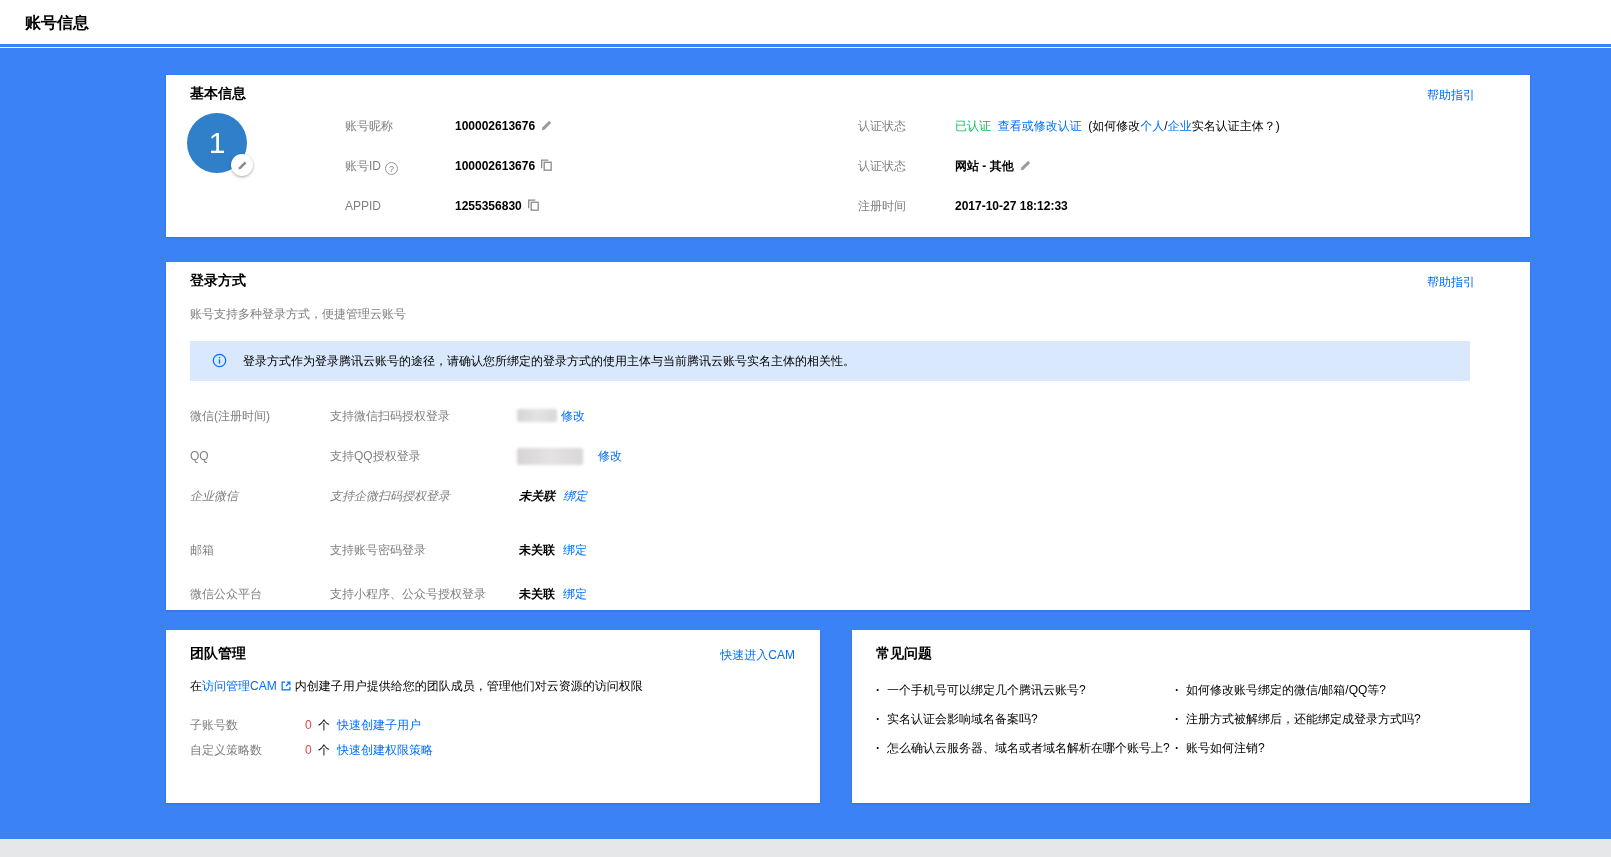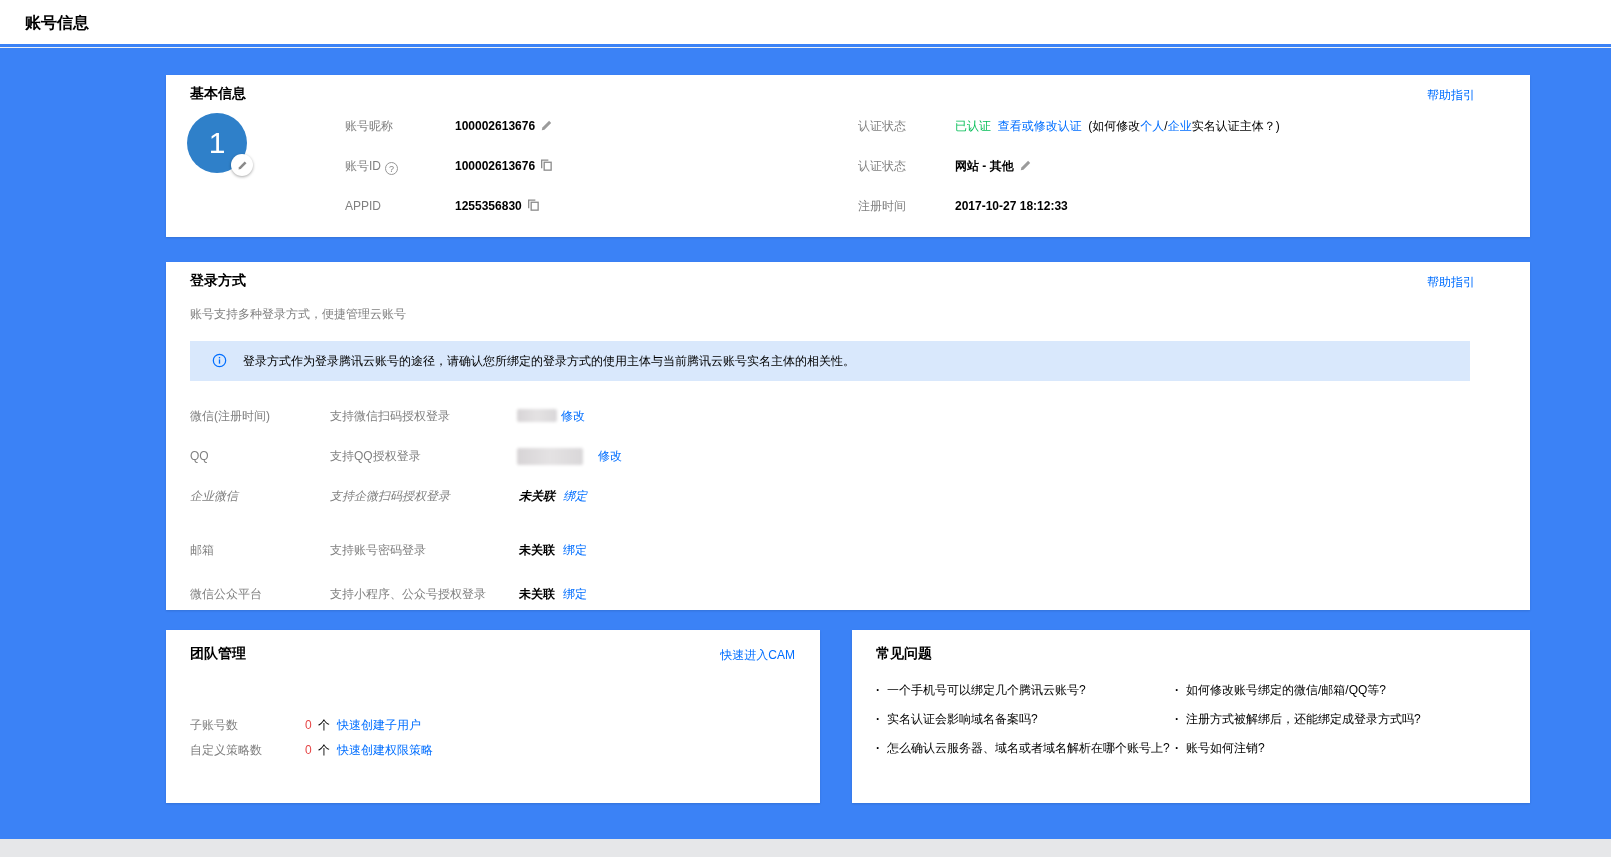--- a/index.html
+++ b/index.html
@@ -201,20 +201,27 @@
         <span class="c1">微信公众平台</span>
         <span class="c2">支持小程序、公众号授权登录</span>
         <span class="c3">未关联</span>
         <span class="link act-b">绑定</span>
       </div>
     </div>
 
     <div class="card" id="card-team">
       <div class="card-title" style="top:15px;">团队管理</div>
       <div id="cam-quick">快速进入CAM</div>
+      <div id="team-desc">
+        <span>在</span><span class="link">访问管理CAM</span><span class="ext-ic"><svg width="12" height="12" viewBox="0 0 14 14">
+              <path d="M6 2.5H2.5v9h9V8" fill="none" stroke="#006eff" stroke-width="1.4"></path>
+              <path d="M8 2.5h3.5V6" fill="none" stroke="#006eff" stroke-width="1.4"></path>
+              <path d="M11.2 2.8L7 7" fill="none" stroke="#006eff" stroke-width="1.4"></path>
+            </svg></span><span>内创建子用户提供给您的团队成员，管理他们对云资源的访问权限</span>
+      </div>
       <div class="t-row t-r1">
         <span class="t-label">子账号数</span>
         <span class="t-count">0</span>
         <span class="t-unit">个</span>
         <span class="t-act link">快速创建子用户</span>
       </div>
       <div class="t-row t-r2">
         <span class="t-label">自定义策略数</span>
         <span class="t-count">0</span>
         <span class="t-unit">个</span>

